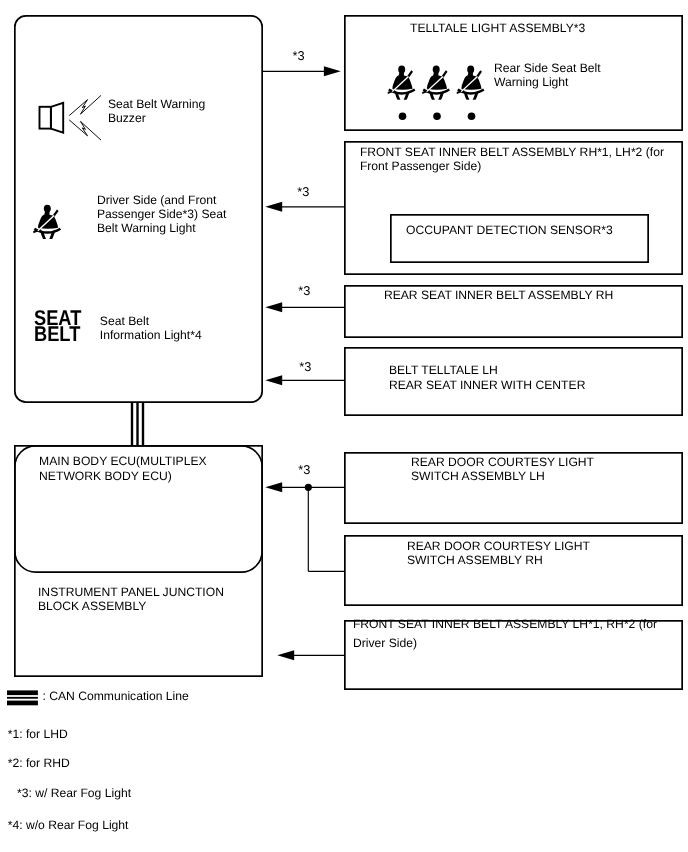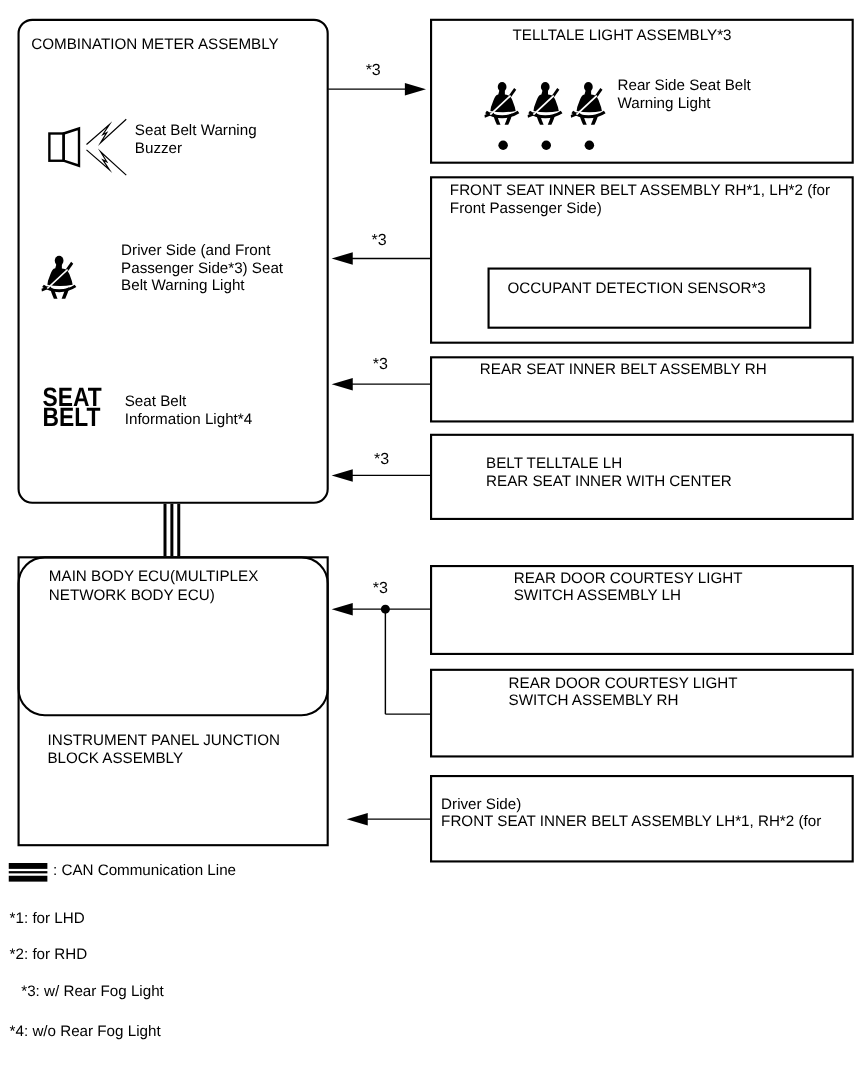--- a/index.html
+++ b/index.html
@@ -77,21 +77,20 @@
         </g>
         <path d="M1.4 24.2 C 8.8 29.3 19.8 29.3 27.4 24.2" fill="none" stroke="#000" stroke-width="2.4"></path>
         <path d="M4.3 25.8 L20.6 10.6 L21.6 11.5 L5.3 26.7 Z" fill="#fff"></path>
       </symbol>
     </defs>
   </svg>
 
   <svg class="box" style="left:14.0px; top:15.0px; width:249.0px; height:388.0px;">
       <rect x="0.85" y="0.85" width="247.3" height="386.3" rx="11"></rect>
     </svg>
-  <div class="txt" style="left:25.0px; top:27.9px;">COMBINATION METER ASSEMBLY</div>
 
   <svg class="ov" viewBox="0 0 688 852">
     <g fill="none" stroke="#000" stroke-width="1.9">
       <rect x="39.5" y="106.8" width="11.4" height="21.8"></rect>
       <path d="M50.9 106.8 L63.2 102.8 L63.2 132.6 L50.9 128.6 Z"></path>
     </g>
     <g fill="none" stroke="#000" stroke-width="0.95" stroke-linejoin="miter" stroke-miterlimit="12">
       <path d="M69.2 115.6 L87.5 99.7 L82.3 107.6 L85.4 106.1 L80.5 114.1 L101.0 95.4"></path>
       <path d="M69.2 119.9 L87.5 135.8 L82.3 127.9 L85.4 129.4 L80.5 121.4 L101.0 140.1"></path>
     </g>
@@ -166,21 +165,21 @@
 
   <svg class="box" style="left:344.0px; top:535.0px; width:339.0px; height:71.0px;">
       <rect x="0.85" y="0.85" width="337.3" height="69.3"></rect>
     </svg>
   <div class="txt" style="left:406.9px; top:539.0px;">REAR DOOR COURTESY LIGHT</div>
   <div class="txt" style="left:406.9px; top:553.2px;">SWITCH ASSEMBLY RH</div>
 
   <svg class="box" style="left:344.0px; top:620.0px; width:339.0px; height:70.0px;">
       <rect x="0.85" y="0.85" width="337.3" height="68.3"></rect>
     </svg>
-  <div class="txt" style="left:352.9px; top:650px;">FRONT SEAT INNER BELT ASSEMBLY LH*1, RH*2 (for</div>
+  <div class="txt" style="left:352.9px; top:617px;">FRONT SEAT INNER BELT ASSEMBLY LH*1, RH*2 (for</div>
   <div class="txt" style="left:352.9px; top:636.1px;">Driver Side)</div>
 
   <div class="star" style="left:292.5px; top:48.7px;">*3</div>
   <div class="star" style="left:297.3px; top:184.7px;">*3</div>
   <div class="star" style="left:298.3px; top:283.7px;">*3</div>
   <div class="star" style="left:299.2px; top:360.0px;">*3</div>
   <div class="star" style="left:298.3px; top:462.7px;">*3</div>
 
   <div class="txt" style="left:42.4px; top:689.2px;">: CAN Communication Line</div>
 

